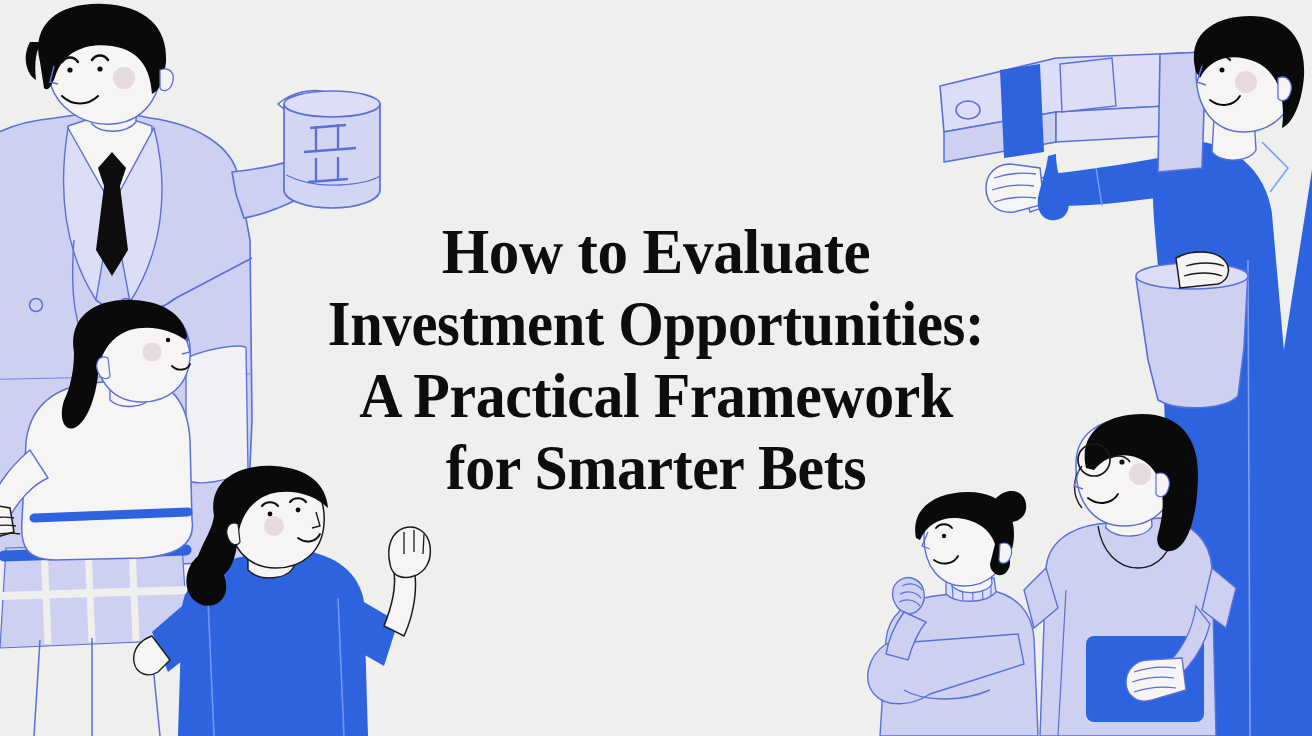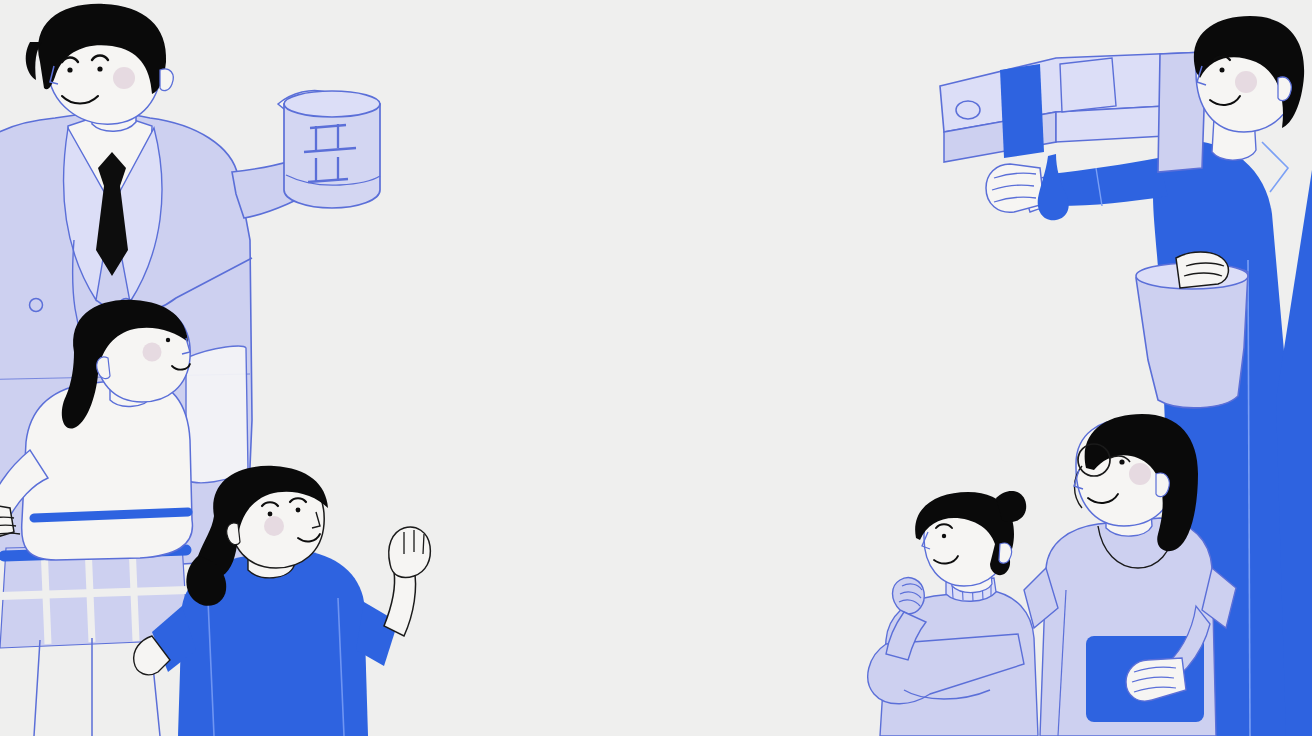--- a/index.html
+++ b/index.html
@@ -342,14 +342,20 @@
 
         <circle cx="1122" cy="462" r="2.6" fill="#0d0d0d"></circle>
         <path d="M1079 470 L1074 486 L1083 489" fill="none" stroke="#5b6fd8" stroke-width="1.4"></path>
         <path d="M1088 498 C1098 506 1112 504 1118 494" fill="none" stroke="#0d0d0d" stroke-width="1.9" stroke-linecap="round"></path>
         <circle cx="1140" cy="474" r="11" fill="#e3d5dd" opacity="0.85"></circle>
       </g>
 
     </g>
   </svg>
 
+  <div class="title-block">
+    <span class="title-line l1">How to Evaluate</span>
+    <span class="title-line l2">Investment Opportunities:</span>
+    <span class="title-line l3">A Practical Framework</span>
+    <span class="title-line l4">for Smarter Bets</span>
+  </div>
 
 </div>
 
 </body></html>

